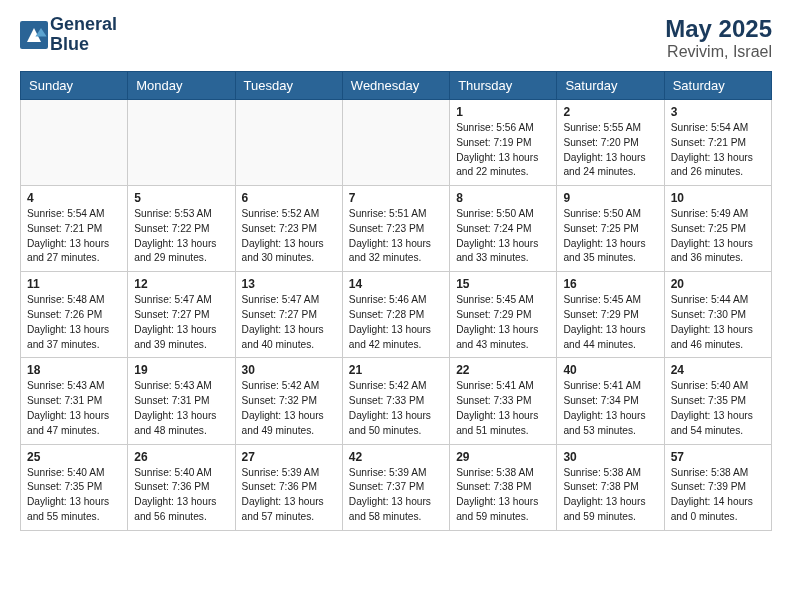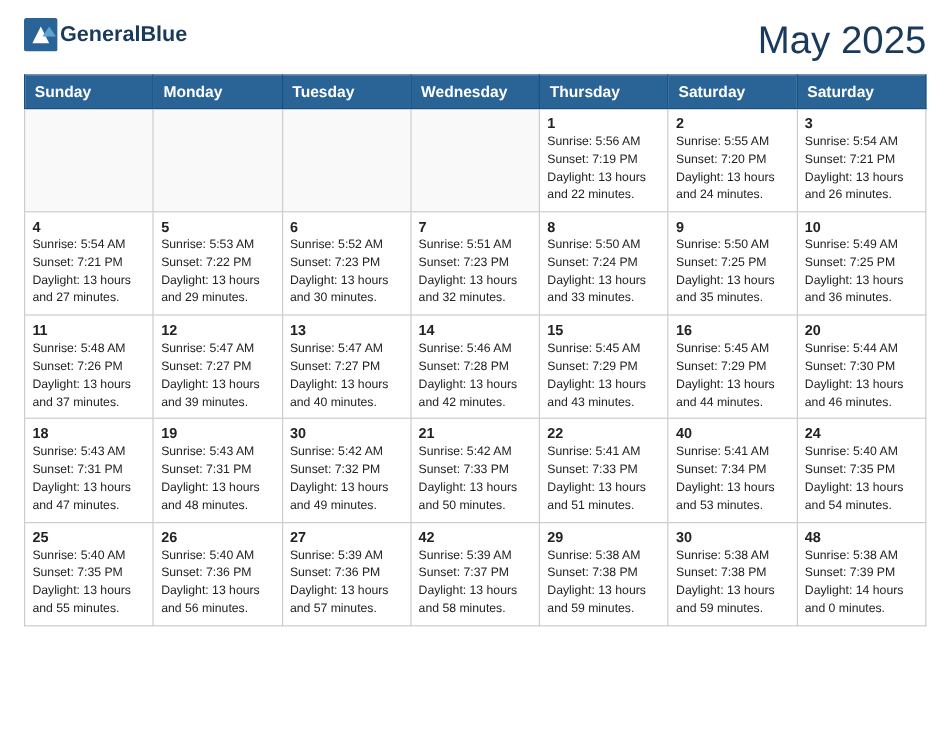--- a/index.html
+++ b/index.html
@@ -20,56 +20,56 @@
       justify-content: space-between;
       align-items: flex-start;
       margin-bottom: 10px;
     }
     .logo {
       display: flex;
       align-items: center;
     }
     .logo-text {
       display: flex;
-      flex-direction: row;
+      flex-direction: column;
       font-size: 18px;
       font-weight: bold;
       color: #1a3a5c;
       line-height: 1.1;
     }
     .logo-text span:first-child { color: #1a3a5c; }
     .logo-icon {
       width: 28px;
       height: 28px;
       margin-right: 2px;
     }
     .title-block {
       text-align: right;
     }
     .month-title {
-      font-size: 32px;
+      font-size: 24px;
       color: #1a3a5c;
-      font-weight: normal;
+      font-weight: bold;
     }
     .location {
       font-size: 16px;
       color: #555;
     }
     .calendar {
       width: 100%;
       border-collapse: collapse;
       table-layout: fixed;
     }
     .calendar th {
       background-color: #2a6496;
       color: #fff;
       text-align: left;
       padding: 6px 8px;
       font-size: 13px;
-      font-weight: bold;
+      font-weight: normal;
       border: 1px solid #1a5080;
     }
     .calendar td {
       border: 1px solid #ccc;
       vertical-align: top;
       padding: 5px 6px;
       font-size: 10.5px;
       color: #222;
       height: 82px;
       background: #fff;
@@ -99,20 +99,21 @@
         <polygon points="10,30 20,10 30,30" fill="white"></polygon>
         <polygon points="22,22 30,10 38,22" fill="#5ba3d0"></polygon>
       </svg>
       <div class="logo-text">
         <span>General</span>
         <span>Blue</span>
       </div>
     </div>
     <div class="title-block">
       <div class="month-title">May 2025</div>
+      <div class="location">Revivim, Israel</div>
     </div>
   </div>
 
   <table class="calendar">
     <thead>
       <tr>
       <th>Sunday</th>
           <th>Monday</th>
           <th>Tuesday</th>
           <th>Wednesday</th>
@@ -249,19 +250,19 @@
           </td>
           <td>
             <span class="day-num">29</span>
             <div class="cell-text">Sunrise: 5:38 AM<br>Sunset: 7:38 PM<br>Daylight: 13 hours<br>and 59 minutes.</div>
           </td>
           <td>
             <span class="day-num">30</span>
             <div class="cell-text">Sunrise: 5:38 AM<br>Sunset: 7:38 PM<br>Daylight: 13 hours<br>and 59 minutes.</div>
           </td>
           <td>
-            <span class="day-num">48</span>
+            <span class="day-num">57</span>
             <div class="cell-text">Sunrise: 5:38 AM<br>Sunset: 7:39 PM<br>Daylight: 14 hours<br>and 0 minutes.</div>
           </td>
         </tr>
       </tbody>
   </table>
 </div>
 
 </body></html>

